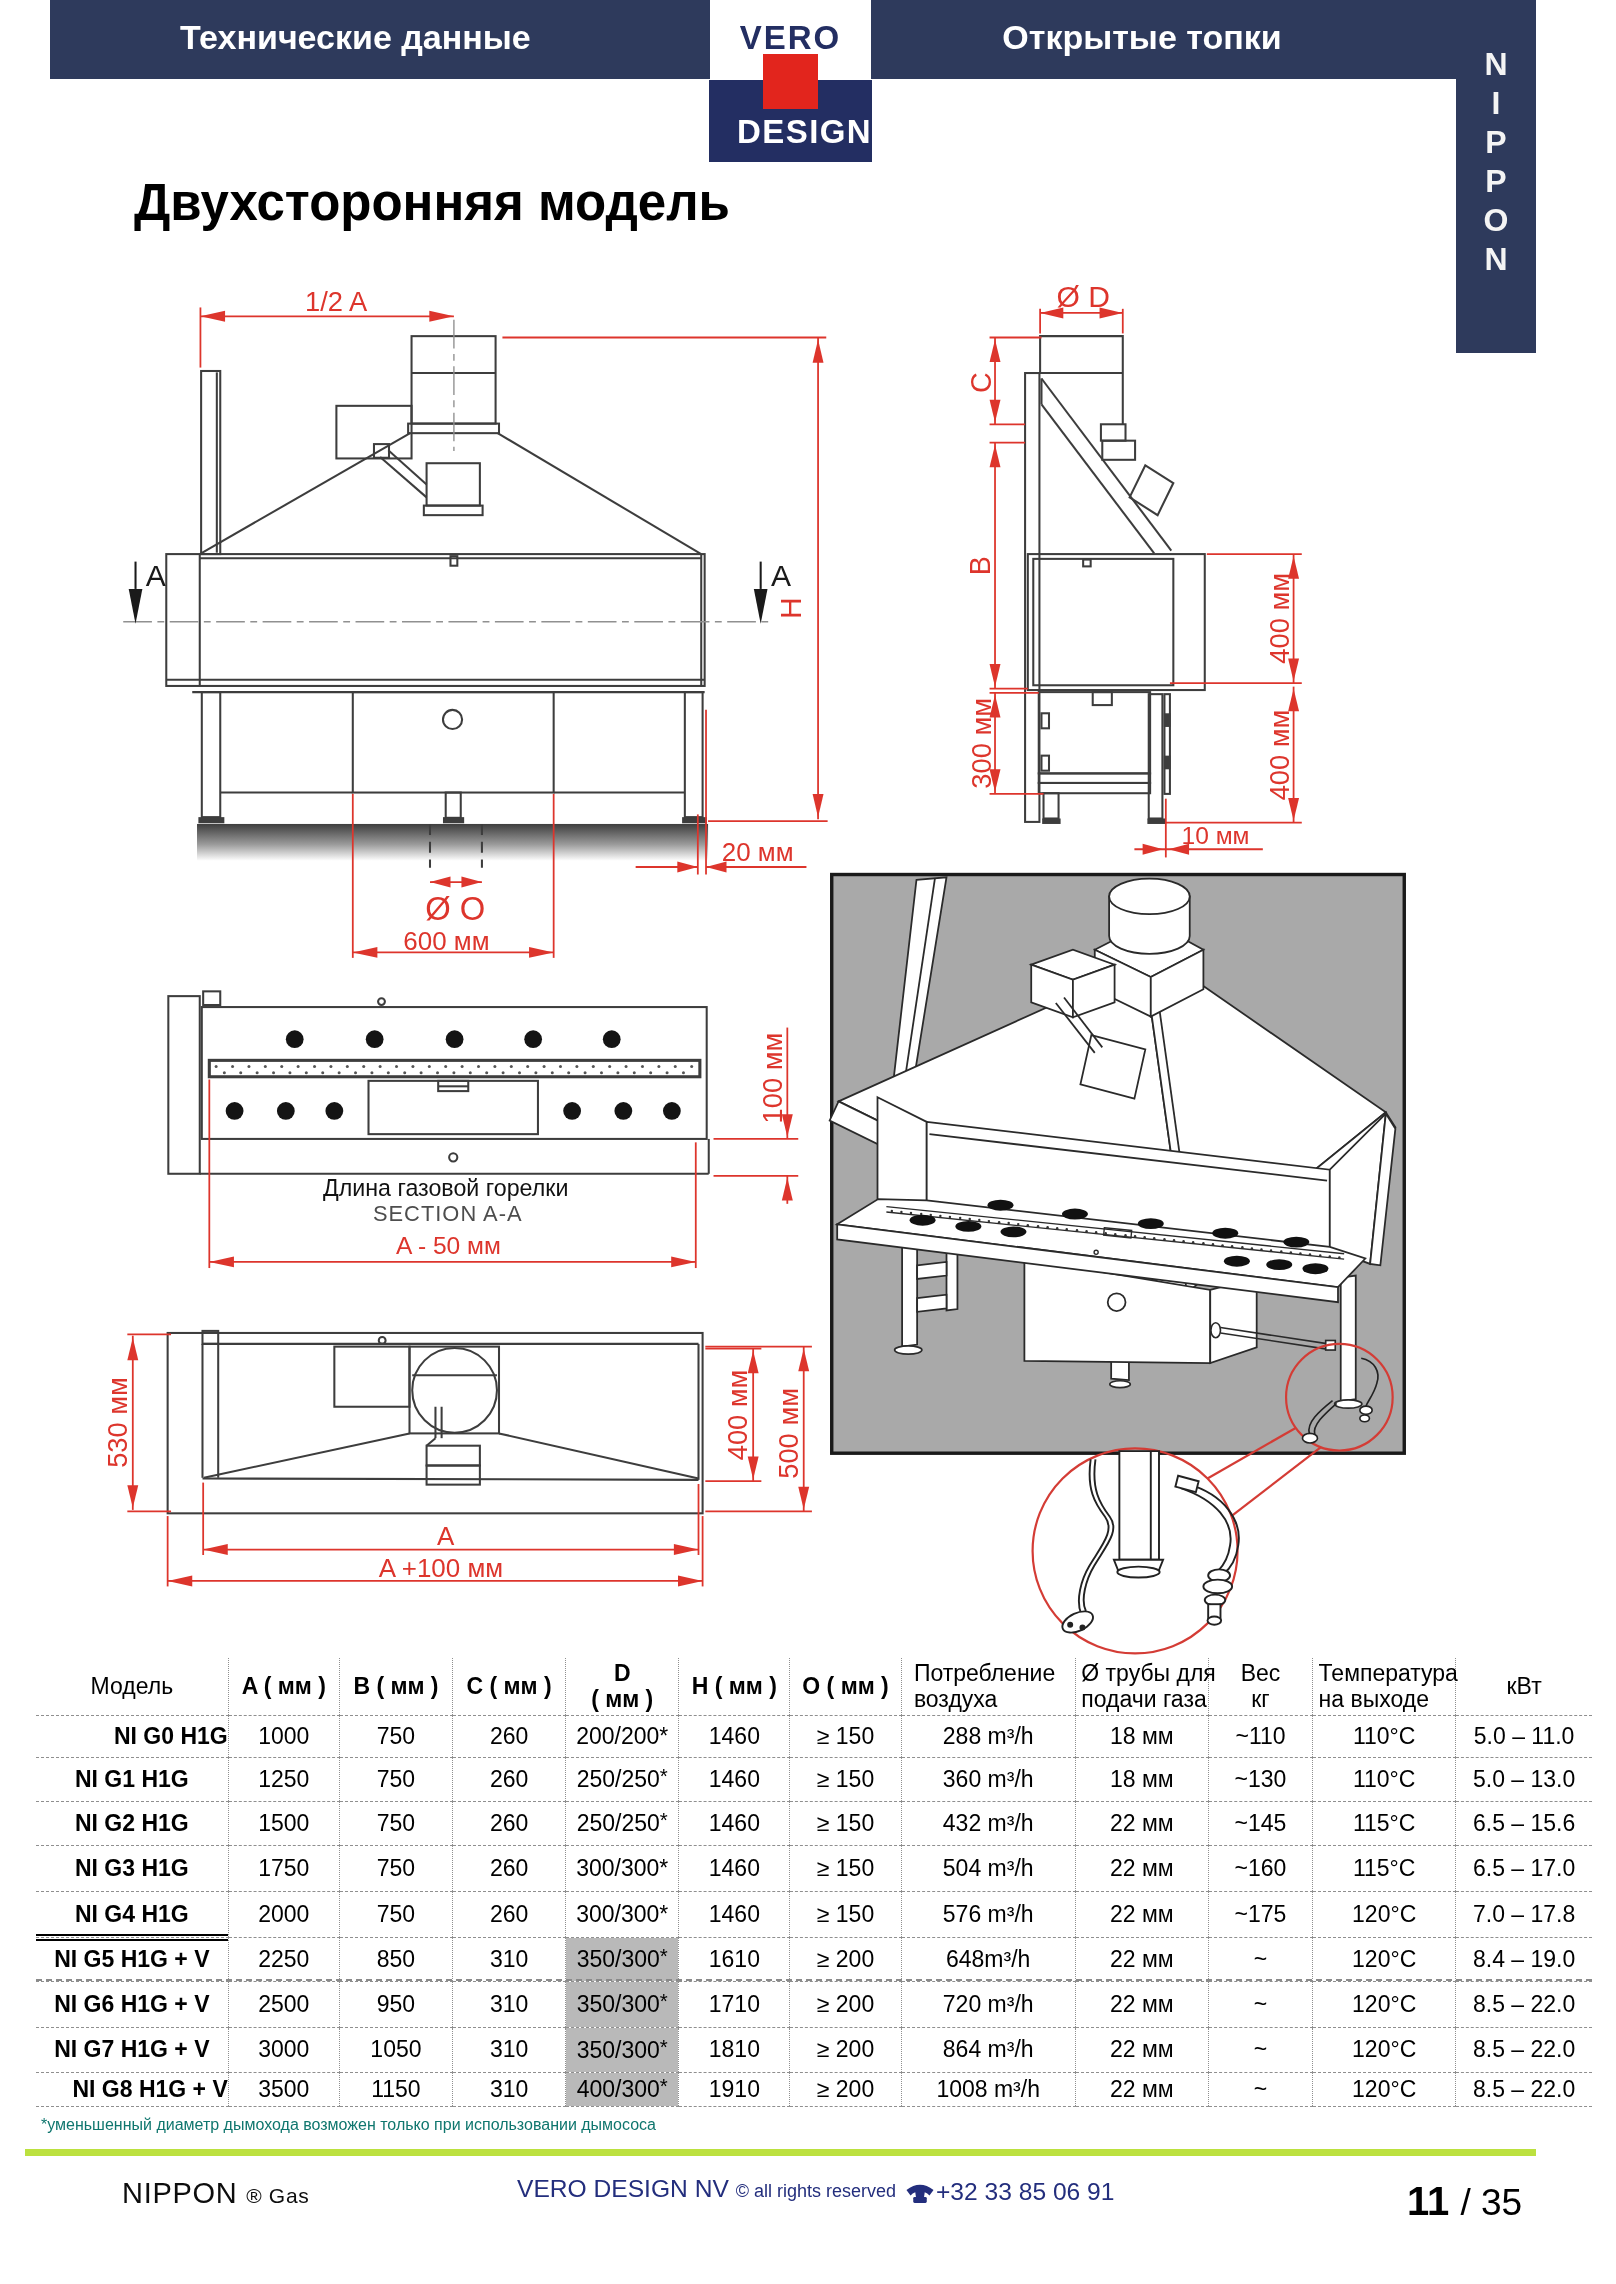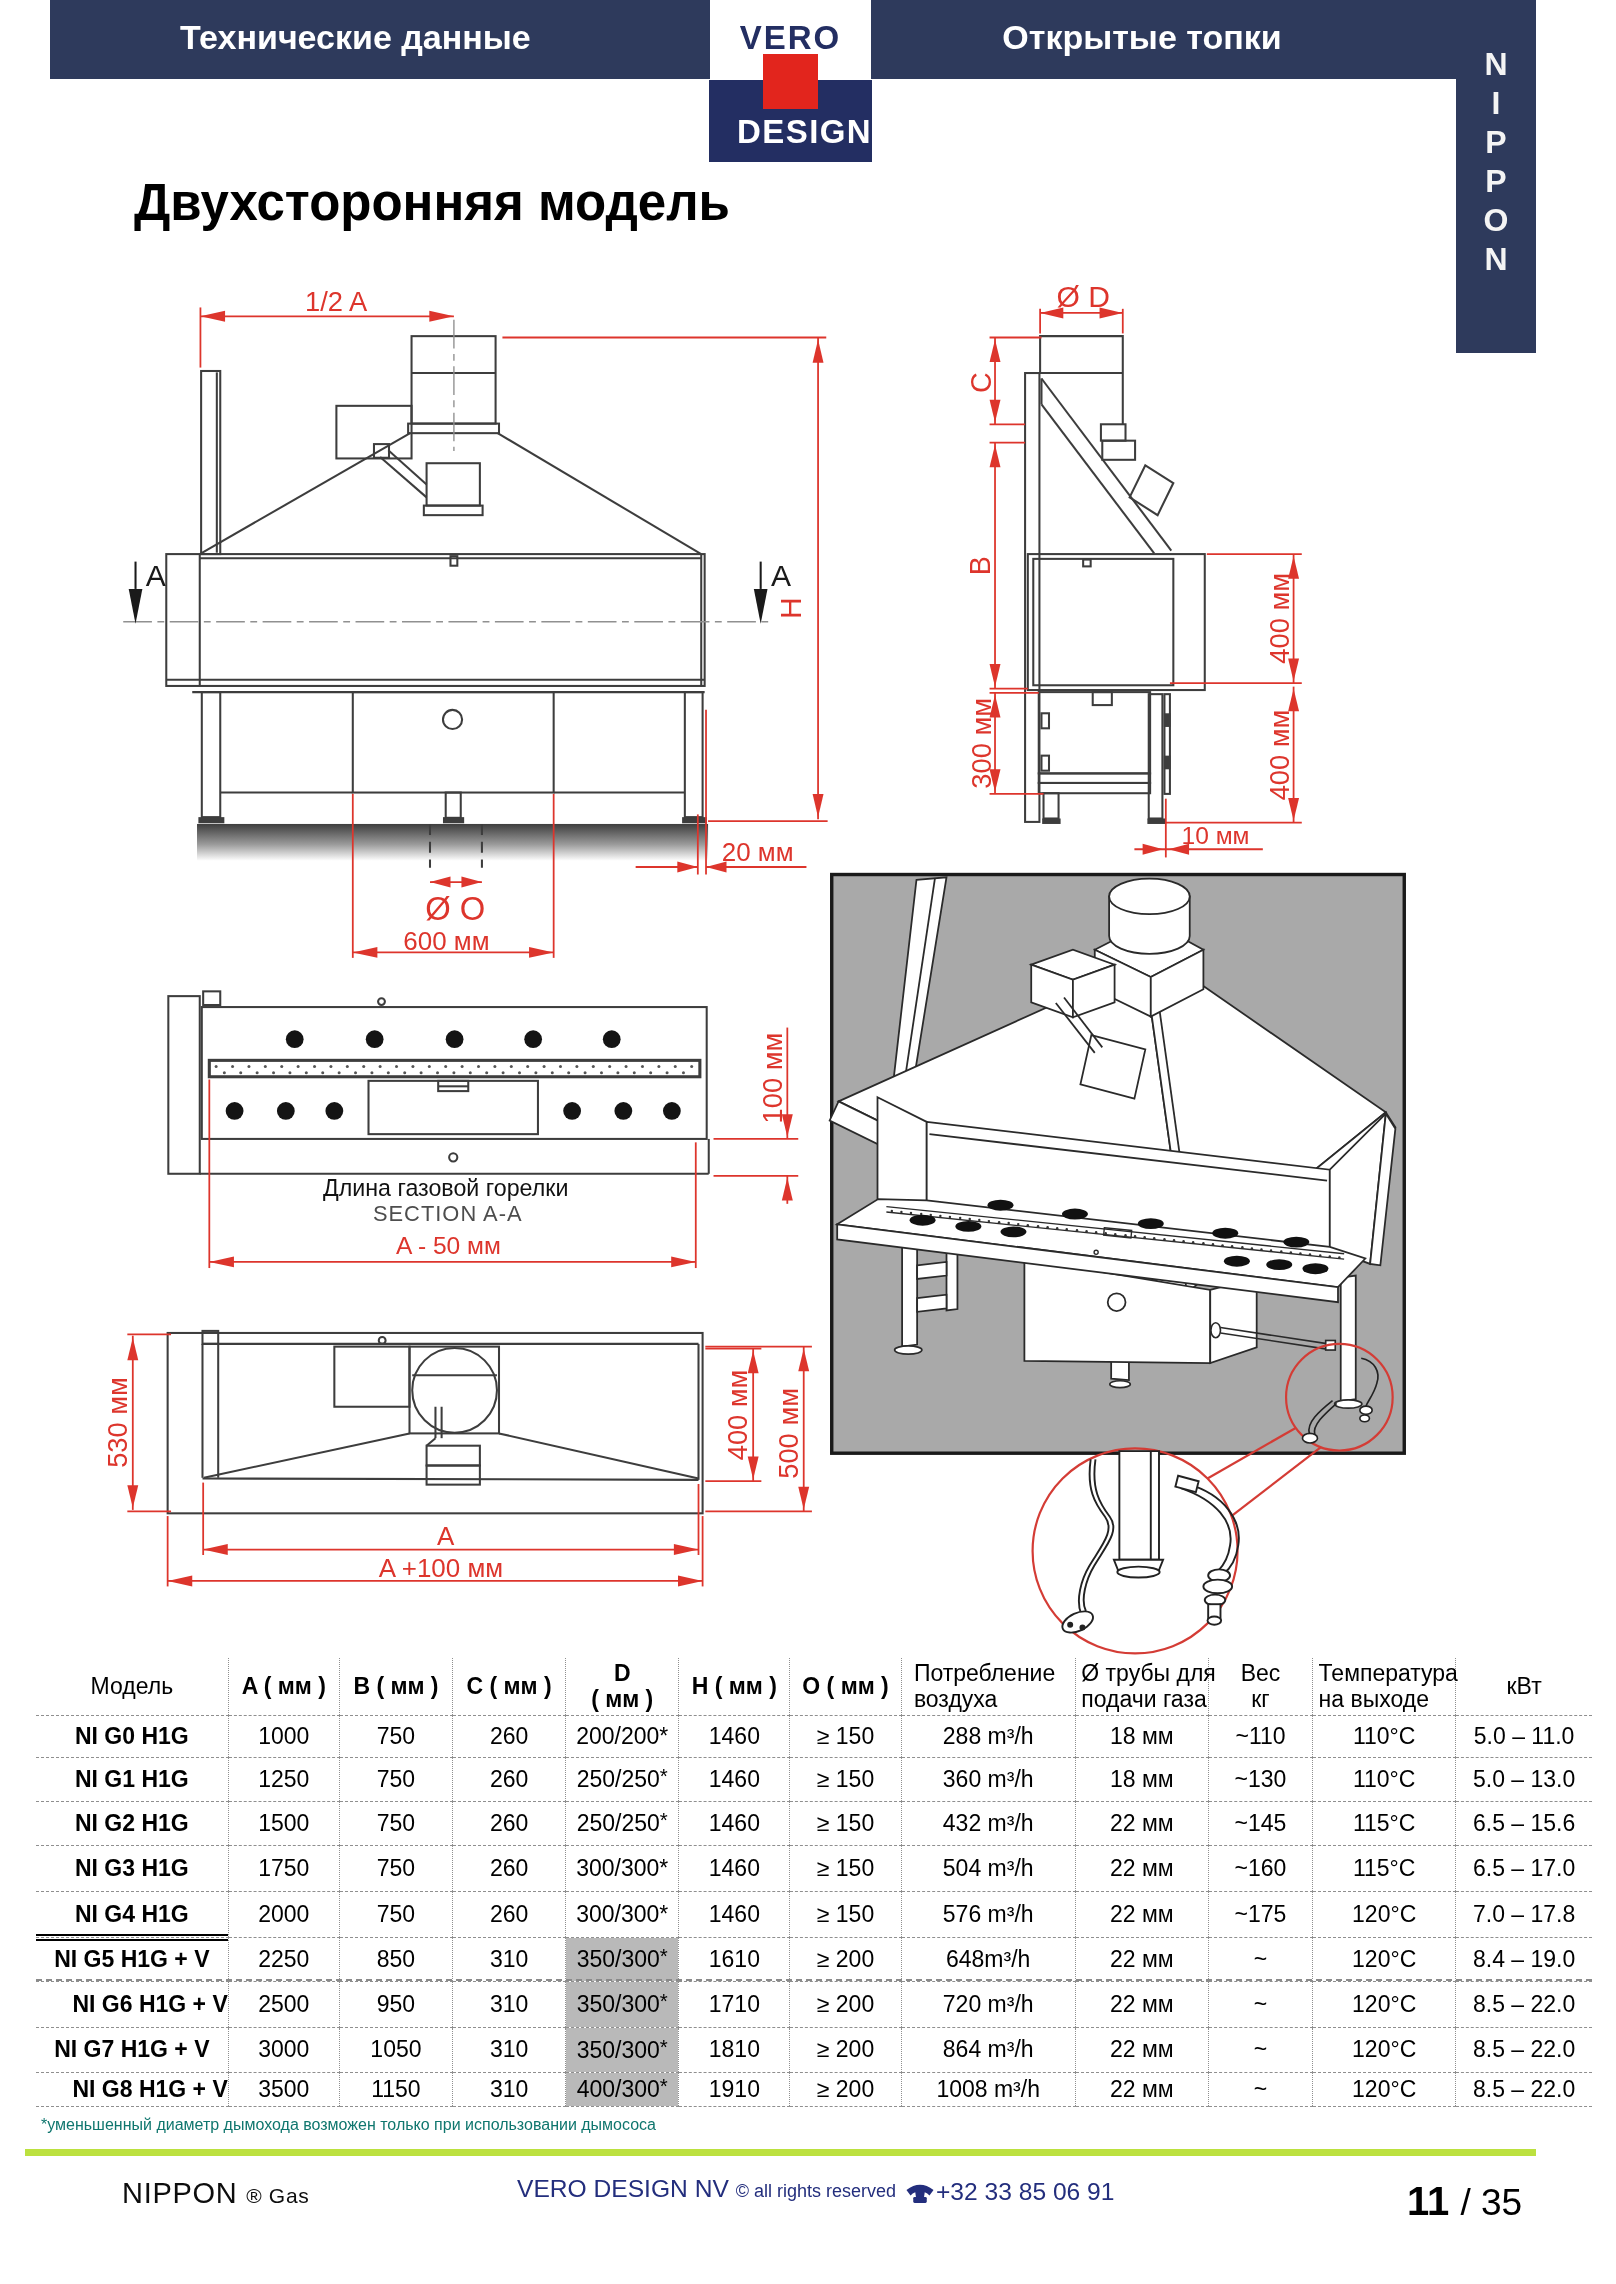--- a/index.html
+++ b/index.html
@@ -578,21 +578,21 @@
  <td class="vr" style="font-weight:bold;line-height:26px;">D<br>( мм )</td>
  <td class="vr" style="font-weight:bold;">H ( мм )</td>
  <td class="vr" style="font-weight:bold;">O ( мм )</td>
  <td class="vr" style="text-align:left;line-height:26px;white-space:nowrap;overflow:visible;"><span style="padding-left:12.3px;">Потребление</span><br><span style="padding-left:12.3px;">воздуха</span></td>
  <td class="vr" style="text-align:left;line-height:26px;white-space:nowrap;overflow:visible;"><span style="padding-left:5.5px;">Ø трубы для</span><br><span style="padding-left:5.5px;">подачи газа</span></td>
  <td class="vr" style="line-height:26px;">Вес<br>кг</td>
  <td class="vr" style="text-align:left;line-height:26px;white-space:nowrap;overflow:visible;"><span style="padding-left:5.5px;">Температура</span><br><span style="padding-left:5.5px;">на выходе</span></td>
  <td>кВт</td>
 </tr>
 <tr class="hr" style="height:42px;">
- <td class="vr" style="font-weight:bold;">NI G0 H1G</td>
+ <td class="vr" style="font-weight:bold;text-align:right;">NI G0 H1G</td>
         <td class="vr">1000</td>
         <td class="vr">750</td>
         <td class="vr">260</td>
         <td class="vr">200/200*</td>
         <td class="vr">1460</td>
         <td class="vr">≥ 150</td>
         <td class="vr">288 m³/h</td>
         <td class="vr">18 мм</td>
         <td class="vr">~110</td>
         <td class="vr">110°C</td>
@@ -662,21 +662,21 @@
         <td class="vr" style="background:#b9b9b9;">350/300<sup class="st">*</sup></td>
         <td class="vr">1610</td>
         <td class="vr">≥ 200</td>
         <td class="vr">648m³/h</td>
         <td class="vr">22 мм</td>
         <td class="vr">~</td>
         <td class="vr">120°C</td>
         <td>8.4 – 19.0</td>
 </tr>
 <tr class="hr" style="height:46px;">
- <td class="vr" style="font-weight:bold;text-align:right;">NI G6 H1G + V</td>
+ <td class="vr" style="font-weight:bold;">NI G6 H1G + V</td>
         <td class="vr">2500</td>
         <td class="vr">950</td>
         <td class="vr">310</td>
         <td class="vr" style="background:#b9b9b9;">350/300<sup class="st">*</sup></td>
         <td class="vr">1710</td>
         <td class="vr">≥ 200</td>
         <td class="vr">720 m³/h</td>
         <td class="vr">22 мм</td>
         <td class="vr">~</td>
         <td class="vr">120°C</td>

